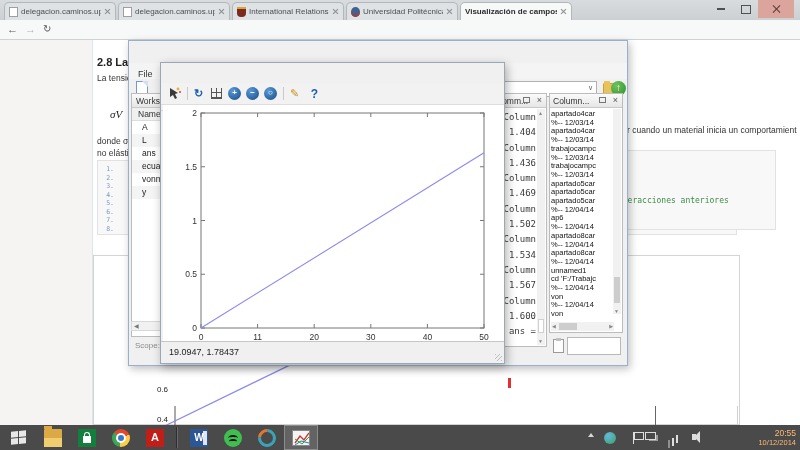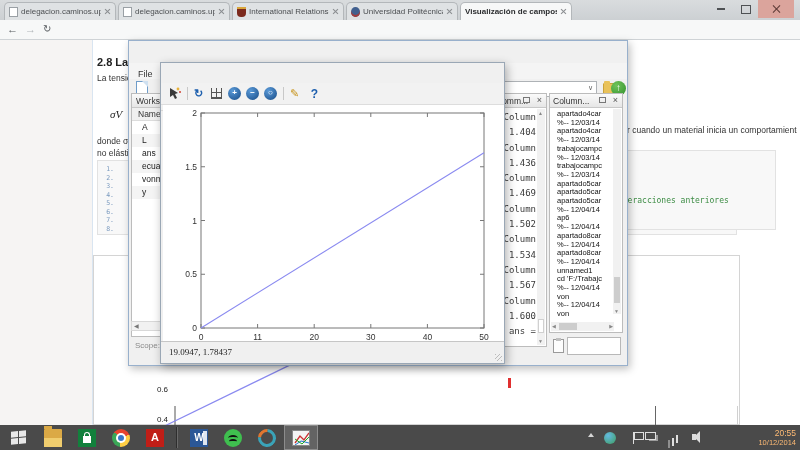--- a/index.html
+++ b/index.html
@@ -119,21 +119,21 @@
   #cmd-lines div { height:15.3px; white-space:pre; }
   #cmd-cursor { position:absolute; left:46px; top:284px; width:3px; height:10px; background:#e03030; }
   #cmd-vscroll { position:absolute; right:1px; top:15px; width:8px; bottom:1px; background:#f1f1f1; font-size:5px; color:#888; text-align:center; }
   #cmd-vscroll .up { position:absolute; top:1px; left:1px; } #cmd-vscroll .dn { position:absolute; bottom:1px; left:1px; }
   #cmd-vscroll .pg { position:absolute; left:1px; bottom:12px; width:6px; height:14px; background:#fff; border:1px solid #d0d0d0; }
 
   #hist-panel { left:420px; top:52px; width:74px; height:240px; }
   #hist-panel .dt { left:3px; }
   #hist-panel .float-btn { right:16px; } #hist-panel .close-btn { right:4px; }
   #hist-list { position:absolute; left:1px; top:16px; width:64px; }
-  #hist-list div { font-size:7.5px; color:#111; line-height:8.7px; white-space:nowrap; overflow:hidden; padding-left:6px; }
+  #hist-list div { font-size:7.5px; color:#111; line-height:8.7px; white-space:nowrap; overflow:hidden; padding-left:0; }
   #hist-vscroll { position:absolute; right:1px; top:15px; width:8px; height:205px; background:#f1f1f1; }
   #hist-vscroll .th { position:absolute; left:1px; top:168px; width:6px; height:26px; background:#cdcdcd; }
   #hist-vscroll .dn { position:absolute; bottom:0; left:1px; font-size:5px; color:#888; }
   #hist-hscroll { position:absolute; left:1px; bottom:1px; width:63px; height:9px; background:#f1f1f1; font-size:5px; color:#888; }
   #hist-hscroll .lt { position:absolute; left:1px; top:1px; } #hist-hscroll .rt { position:absolute; right:1px; top:1px; }
   #hist-hscroll .th { position:absolute; left:8px; top:1px; width:18px; height:7px; background:#cdcdcd; }
   #clipboard-icon { position:absolute; left:424px; top:298px; width:11px; height:14px; background:#fdfdfd; border:1px solid #9a9a9a; }
   #clipboard-icon::before { content:""; position:absolute; left:2px; top:-2px; width:5px; height:3px; background:#c0c0c0; }
   #hist-filter { position:absolute; left:438px; top:296px; width:54px; height:18px; background:#fff; border:1px solid #b8b8b8; }
 
@@ -150,21 +150,21 @@
   #fig-close::before { content:"\00d7"; color:#fff; font-size:12px; line-height:11px; }
   #fig-toolbar { position:absolute; left:0; top:20px; width:100%; height:22px; background:#f2f2f2; border-bottom:1px solid #dddddd; }
   .ftb { position:absolute; top:3px; width:15px; height:15px; display:flex; align-items:center; justify-content:center; font-size:11px; }
   .ftb-sep { position:absolute; top:4px; width:1px; height:13px; background:#c8c8c8; }
   .blue-ball { width:13px; height:13px; border-radius:50%; background:radial-gradient(circle at 35% 30%, #5a9ad8, #164a86);
     color:#fff; font-size:8px; font-weight:bold; text-align:center; line-height:12px; }
   #fig-canvas { position:absolute; left:2px; top:42px; width:341px; height:236px; background:#fff; }
   .tick-label { position:absolute; font-size:8.5px; color:#333; font-family:"Liberation Sans",sans-serif; }
   .tick-label.yl { width:30px; text-align:right; }
   .tick-label.xl { width:30px; text-align:center; }
-  #fig-status { position:absolute; left:0; bottom:0; width:100%; height:22px; background:#f0f0f0; border-top:1px solid #c6c6c6;font-family:Liberation Serif, serif; }
+  #fig-status { position:absolute; left:0; bottom:0; width:100%; height:22px; background:#f0f0f0; border-top:1px solid #c6c6c6; }
   #fig-status .s { position:absolute; left:8px; top:5px; font-size:9px; color:#222; }
   #fig-grip { position:absolute; right:2px; bottom:2px; width:7px; height:7px;
     background:repeating-linear-gradient(135deg,#bbb 0 1px,transparent 1px 3px); }
 
   
   #taskbar { position:absolute; left:0; top:425px; width:800px; height:25px; background:#4a4a4a; z-index:40; }
   .tb-btn { position:absolute; top:0; height:25px; display:flex; align-items:center; justify-content:center; }
   .tb-active { background:#636363; border:1px solid #8c8c8c; }
   #start-logo { width:15px; height:13px; display:grid; grid-template-columns:7px 7px; grid-template-rows:6px 6px; gap:1px; transform:skewY(-6deg); }
   #start-logo span { background:#e8e8e8; }

